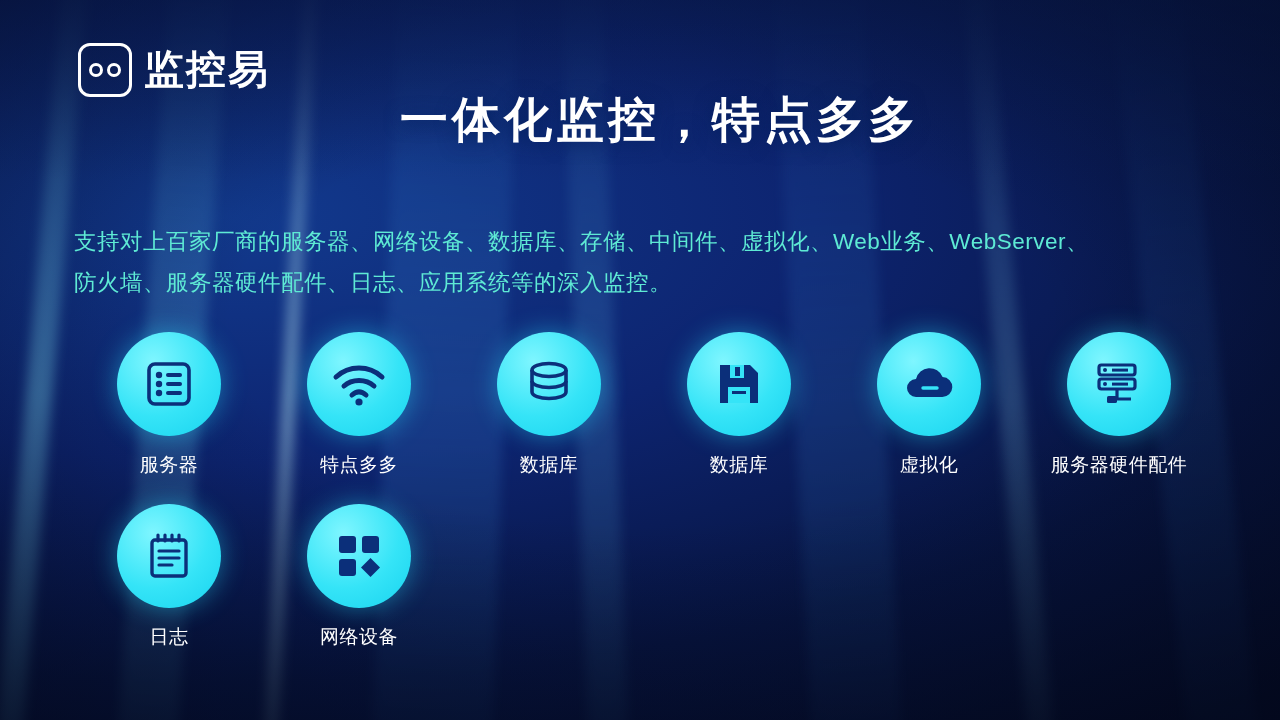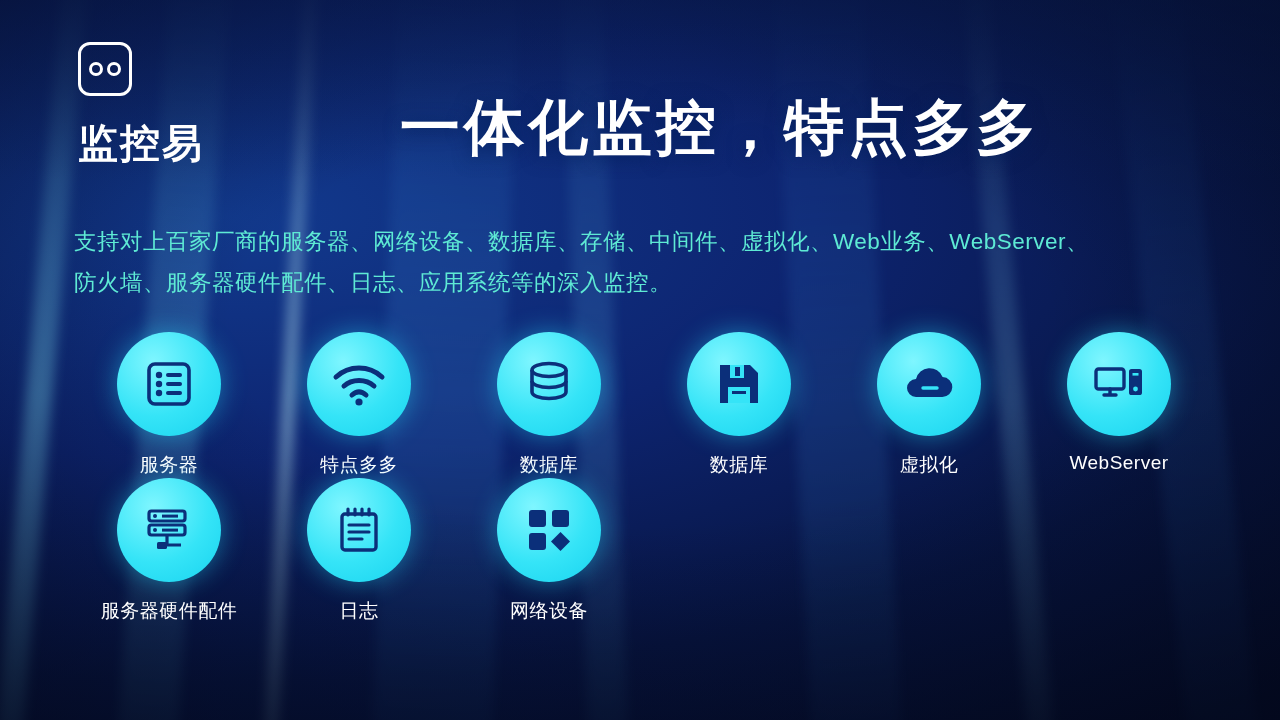--- a/index.html
+++ b/index.html
@@ -24,43 +24,43 @@
   .beam.b8 { left:90%; width:70px; background:linear-gradient(to bottom, rgba(40,110,210,.0), rgba(60,140,230,.22), rgba(40,110,210,.0)); transform:rotate(-6deg); }
   #vign { position:absolute; inset:0; background:
       radial-gradient(80% 70% at 50% 45%, rgba(0,0,0,0) 40%, rgba(2,6,22,.55) 100%); }
   #topglow { position:absolute; left:0; right:0; top:0; height:180px;
       background:linear-gradient(to bottom, rgba(10,30,90,.55), rgba(10,30,90,0)); }
 
   
   #content { position:absolute; inset:0; }
 
   
-  #logo { position:absolute; left:78px; top:42px; display:flex; align-items:flex-start; gap:20px;flex-direction:column; }
+  #logo { position:absolute; left:78px; top:42px; display:flex; align-items:flex-end; gap:12px; }
   #logo .mark { width:54px; height:54px; border:3px solid #fff; border-radius:12px; display:flex; align-items:center; justify-content:center; gap:4px; }
   #logo .mark i { display:block; width:14px; height:14px; border-radius:50%; border:3px solid #fff; }
   #logo .word { color:#fff; font-size:40px; font-weight:bold; letter-spacing:2px; }
 
   
   #pill { position:absolute; left:66px; top:148px; padding:11px 26px 13px;
           border:2px solid #6fe9ff; border-radius:26px; background:rgba(10,40,110,.35);
           color:#fff; font-size:25px; font-weight:bold; letter-spacing:1px; }
 
   
   #headline { position:absolute; left:400px; top:88px; color:#fff;
-              font-size:60px; font-weight:bold; letter-spacing:4px;
+              font-size:48px; font-weight:bold; letter-spacing:4px;
               text-shadow:0 2px 18px rgba(0,30,90,.8); white-space:nowrap; }
 
   
   #para { position:absolute; left:74px; top:222px; width:1150px; color:#5eead4;
           font-size:22.5px; line-height:1.82; letter-spacing:.5px; }
   #para div { white-space:nowrap; }
 
   
   #grid { position:absolute; left:74px; top:332px; width:1140px;
-          display:grid; grid-template-columns:repeat(6, 1fr); }
+          display:grid; grid-template-columns:repeat(6, 1fr); row-gap:26px; }
   .cell { display:flex; flex-direction:column; align-items:center; }
   .circle { width:104px; height:104px; border-radius:50%;
             background:radial-gradient(circle at 35% 28%, #7ff6ff 0%, #35e4f7 55%, #18d3ef 100%);
             display:flex; align-items:center; justify-content:center;
             box-shadow:0 0 26px rgba(40,220,255,.45); }
   .circle svg { display:block; }
   .cap { margin-top:16px; color:#fff; font-size:19px; letter-spacing:.5px; white-space:nowrap; }
 </style>
 </head>
 <body>
@@ -154,32 +154,20 @@
       <div class="circle">
         <svg width="58" height="58" viewBox="0 0 58 58">
           <path d="M16 42h26a10 10 0 00.6-20A14 14 0 0016 24a9 9 0 000 18z" fill="#0b2f7a"></path>
           <path d="M23 33h14" stroke="#35e4f7" stroke-width="3.4" stroke-linecap="round"></path>
         </svg>
       </div>
       <div class="cap">虚拟化</div>
     </div>
 
 
-    <div class="cell">
-      <div class="circle">
-        <svg width="58" height="58" viewBox="0 0 58 58">
-          <rect x="6" y="14" width="28" height="20" rx="2.6" fill="none" stroke="#0b2f7a" stroke-width="3.4"></rect>
-          <path d="M14 40h12M20 34v6" stroke="#0b2f7a" stroke-width="3.4" stroke-linecap="round"></path>
-          <rect x="39" y="14" width="13" height="26" rx="2.6" fill="#0b2f7a"></rect>
-          <rect x="42.5" y="18" width="6" height="2.6" fill="#35e4f7"></rect>
-          <circle cx="45.5" cy="34" r="2.4" fill="#35e4f7"></circle>
-        </svg>
-      </div>
-      <div class="cap">WebServer</div>
-    </div>
 
 
     <div class="cell">
       <div class="circle">
         <svg width="58" height="58" viewBox="0 0 58 58">
           <rect x="9" y="10" width="36" height="10" rx="2.4" fill="none" stroke="#0b2f7a" stroke-width="3.2"></rect>
           <circle cx="15" cy="15" r="2" fill="#0b2f7a"></circle>
             <rect x="22" y="13.6" width="16" height="3" fill="#0b2f7a"></rect>
           <rect x="9" y="24" width="36" height="10" rx="2.4" fill="none" stroke="#0b2f7a" stroke-width="3.2"></rect>
           <circle cx="15" cy="29" r="2" fill="#0b2f7a"></circle>

